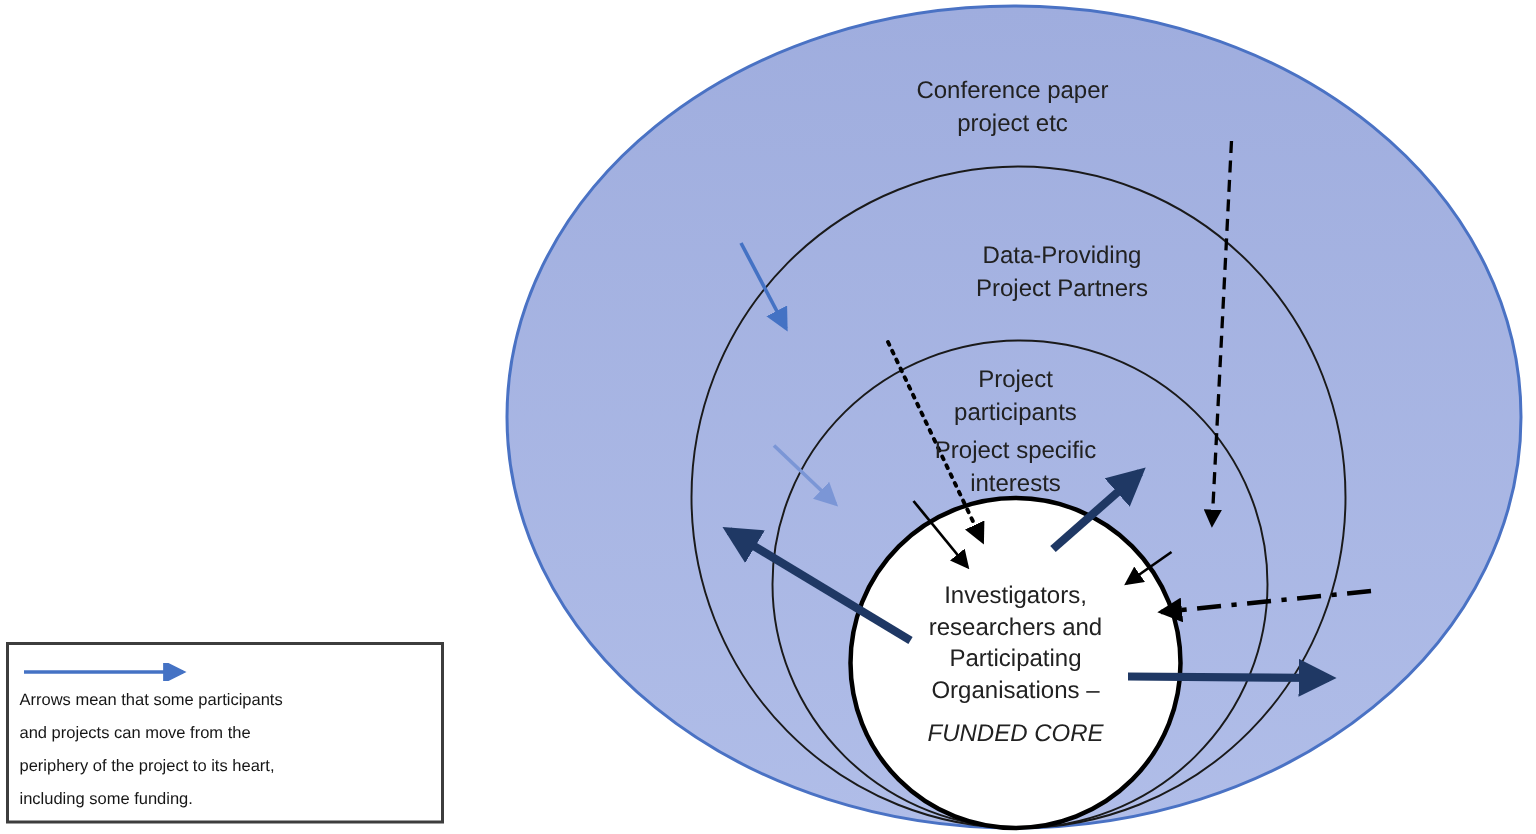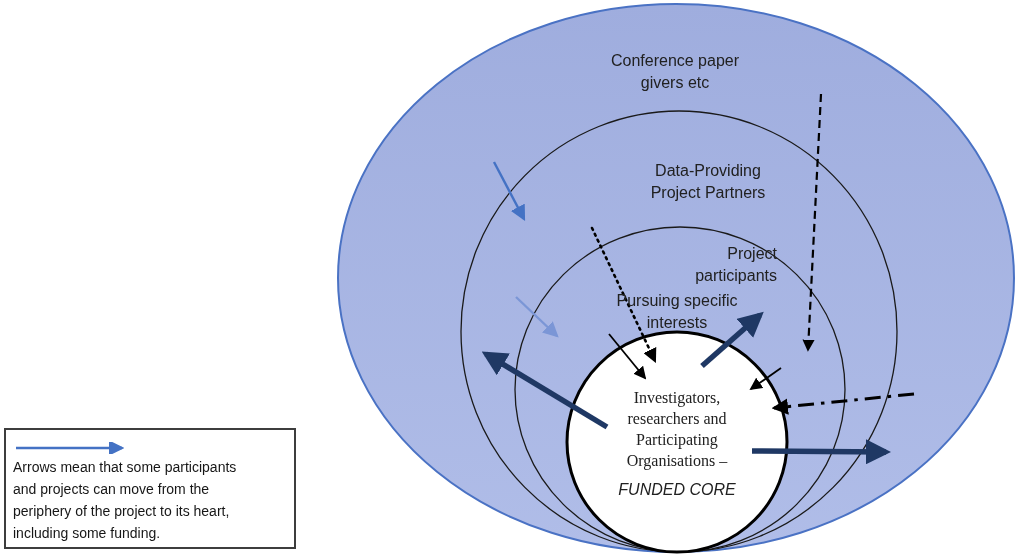--- a/index.html
+++ b/index.html
@@ -28,21 +28,21 @@
     position:absolute;text-align:center;white-space:pre-line;
     color:var(--text);font-size:16px;line-height:22px;
   }
   .label.tight{line-height:21px;}
   #legend-box{
     position:absolute;left:4px;top:428px;width:292px;height:121px;
     background:#fff;border:2px solid #3d3d3d;box-sizing:border-box;
   }
   #legend-arrow{display:block;margin:12px 0 2px 8px;}
   #legend-text{
-    padding:0 6px 0 7px;color:#161616;font-size:14px;line-height:22px;
+    padding:0 6px 0 7px;color:#161616;font-size:11px;line-height:22px;
     white-space:pre-line;
   }
 </style>
 </head>
 <body>
 
 <div id="canvas">
 
   <svg id="diagram-svg" width="1024" height="556" viewBox="0 0 1024 556">
     <defs>
@@ -80,28 +80,28 @@
     <line class="black-line" x1="609" y1="334" x2="645" y2="378" marker-end="url(#mBlack)"></line>
     <line class="black-line" x1="781" y1="368" x2="751" y2="389" marker-end="url(#mBlack)"></line>
     <line class="dashdot-line" x1="914" y1="394" x2="774" y2="408" marker-end="url(#mBlackBold)"></line>
 
     <line class="navy-line" x1="607" y1="427" x2="486" y2="354" marker-end="url(#mNavy)"></line>
     <line class="navy-line" x1="702" y1="366" x2="760" y2="315" marker-end="url(#mNavy)"></line>
     <line class="navy-line" x1="752" y1="451" x2="886" y2="452" marker-end="url(#mNavy)"></line>
   </svg>
 
   <div class="label" style="left:565px;top:50px;width:220px;">Conference paper
-givers etc</div>
+project etc</div>
   <div class="label" style="left:598px;top:160px;width:220px;">Data-Providing
 Project Partners</div>
-  <div class="label" style="left:577px;top:243px;width:200px;text-align:right;">Project
+  <div class="label" style="left:577px;top:243px;width:200px;">Project
 participants</div>
-  <div class="label" style="left:577px;top:290px;width:200px;">Pursuing specific
+  <div class="label" style="left:577px;top:290px;width:200px;">Project specific
 interests</div>
-  <div class="label tight" style="left:577px;top:387px;width:200px;font-family:Liberation Serif, serif;">Investigators,
+  <div class="label tight" style="left:577px;top:387px;width:200px;">Investigators,
 researchers and
 Participating
 Organisations –</div>
   <div class="label" style="left:577px;top:479px;width:200px;font-style:italic;">FUNDED CORE</div>
 
   <div id="legend-box">
     <svg id="legend-arrow" width="120" height="12" viewBox="0 0 120 12">
       <line class="blue-line" x1="2" y1="6" x2="108" y2="6" marker-end="url(#mBlue)"></line>
     </svg>
     <div id="legend-text">Arrows mean that some participants

